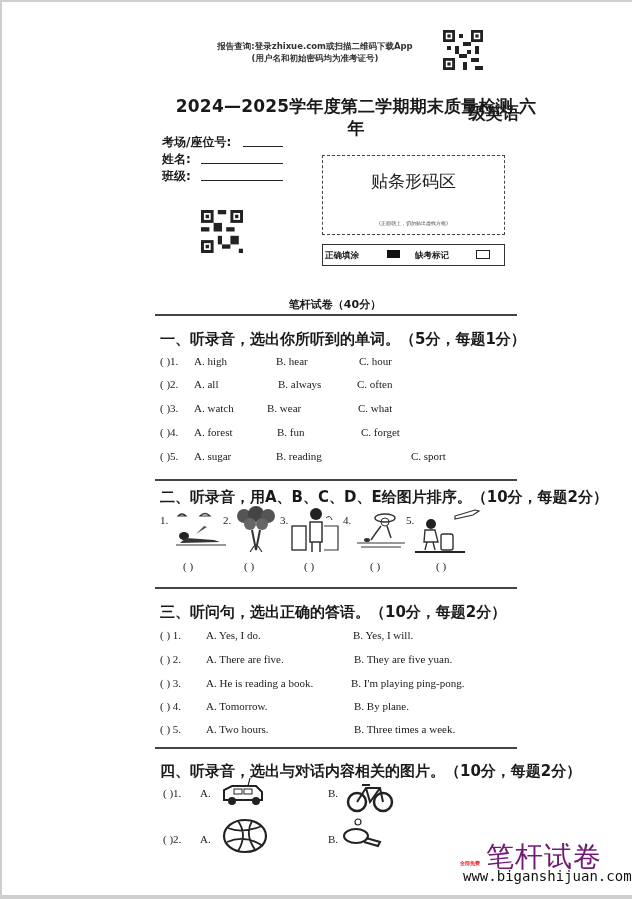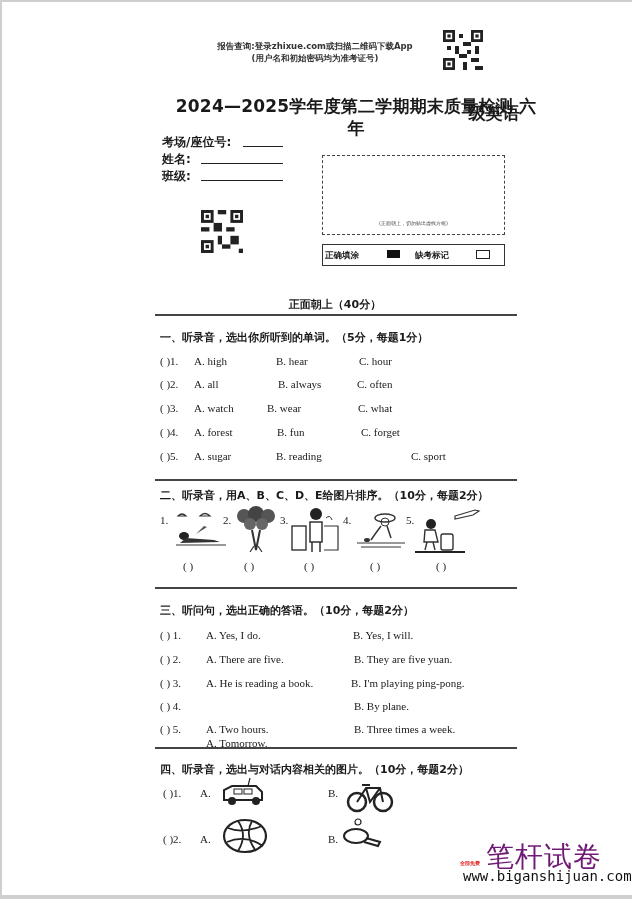--- a/index.html
+++ b/index.html
@@ -12,21 +12,21 @@
   .qr svg{display:block;}
   .title{left:150px;width:370px;text-align:center;font-size:17px;font-weight:bold;line-height:22px;font-family:"DejaVu Sans",sans-serif;letter-spacing:0.2px;}
   .field{font-size:12px;font-weight:bold;font-family:"DejaVu Sans",sans-serif;}
   .uline{position:absolute;border-bottom:1.5px solid #222;}
   .barcode{left:322px;top:155px;width:183px;height:80px;border:1.5px dashed #444;box-sizing:border-box;}
   .barcode .label{position:absolute;left:0;right:0;top:14px;text-align:center;font-size:17px;font-family:"DejaVu Sans",sans-serif;color:#222;}
   .barcode .hint{position:absolute;left:0;right:0;top:64px;text-align:center;font-size:5px;font-family:"DejaVu Sans",sans-serif;color:#444;}
   .legend{left:322px;top:244px;width:183px;height:22px;border:1.5px solid #333;box-sizing:border-box;font-size:8.5px;font-weight:bold;font-family:"DejaVu Sans",sans-serif;}
   .legend span{position:absolute;top:5px;}
   .rule{position:absolute;left:155px;width:362px;border-top:2px solid #444;}
-  .sec{font-size:11px;font-weight:bold;font-family:"DejaVu Sans",sans-serif;left:160px;}
+  .sec{font-size:15px;font-weight:bold;font-family:"DejaVu Sans",sans-serif;left:160px;}
   .q{font-size:11px;}
   .q span{position:absolute;white-space:nowrap;}
   .pic{position:absolute;}
   .paren{font-size:11px;position:absolute;}
   .wm1{left:486px;top:838px;font-size:28px;font-family:"DejaVu Sans",sans-serif;color:#701a75;letter-spacing:1px;}
   .wm2{left:463px;top:868px;font-size:14px;font-family:"DejaVu Sans Mono",monospace;color:#111;}
   .wm3{left:460px;top:860px;font-size:5px;color:#d22;font-weight:bold;font-family:"DejaVu Sans",sans-serif;}
 </style>
 </head>
 <body>
@@ -87,30 +87,31 @@
       <rect x="6" y="4" width="2" height="1" fill="#222"></rect>
       <rect x="4" y="6" width="1" height="2" fill="#222"></rect>
       <rect x="7" y="6" width="2" height="2" fill="#222"></rect>
       <rect x="5" y="8" width="2" height="1" fill="#222"></rect>
       <rect x="9" y="9" width="1" height="1" fill="#222"></rect>
       <rect x="0" y="4" width="2" height="1" fill="#222"></rect>
     </svg>
 </div>
 
 <div class="abs barcode">
+  <div class="label">贴条形码区</div>
   <div class="hint">(正面朝上，切勿贴出虚线方框)</div>
 </div>
 <div class="abs legend">
   <span style="left:2px;">正确填涂</span>
   <div class="abs" style="left:64px;top:5px;width:13px;height:8px;background:#111;"></div>
   <span style="left:92px;">缺考标记</span>
   <div class="abs" style="left:153px;top:5px;width:12px;height:7px;border:1.2px solid #222;"></div>
 </div>
 
-<div class="abs" style="left:150px;width:370px;top:297px;text-align:center;font-size:11px;font-weight:bold;font-family:'DejaVu Sans',sans-serif;">正面朝上（40分）</div>
+<div class="abs" style="left:150px;width:370px;top:297px;text-align:center;font-size:11px;font-weight:bold;font-family:'DejaVu Sans',sans-serif;">笔杆试卷（40分）</div>
 <div class="rule" style="top:314px;"></div>
 
 <div class="abs sec" style="top:330px;">一、听录音，选出你所听到的单词。（5分，每题1分）</div>
 <div class="abs q" style="left:160px;top:355px;width:350px;height:14px;">
   <span style="left:0;">( )1.</span>
   <span style="left:34px;">A. high</span>
   <span style="left:116px;text-align:center;">B. hear</span>
   <span style="left:199px;">C. hour</span>
 </div>
 <div class="abs q" style="left:160px;top:378px;width:350px;height:14px;">
@@ -213,21 +214,21 @@
   <span style="left:46px;">A. There are five.</span>
   <span style="left:194px;">B. They are five yuan.</span>
 </div>
 <div class="abs q" style="left:160px;top:677px;width:350px;height:14px;">
   <span style="left:0;">(   ) 3.</span>
   <span style="left:46px;">A. He is reading a book.</span>
   <span style="left:191px;">B. I'm playing ping-pong.</span>
 </div>
 <div class="abs q" style="left:160px;top:700px;width:350px;height:14px;">
   <span style="left:0;">(   ) 4.</span>
-  <span style="left:46px;margin-top:37px;">A. Tomorrow.</span>
+  <span style="left:46px;">A. Tomorrow.</span>
   <span style="left:194px;">B. By plane.</span>
 </div>
 <div class="abs q" style="left:160px;top:723px;width:350px;height:14px;">
   <span style="left:0;">(   ) 5.</span>
   <span style="left:46px;">A. Two hours.</span>
   <span style="left:194px;">B. Three times a week.</span>
 </div>
 <div class="rule" style="top:747px;"></div>
 
 <div class="abs sec" style="top:762px;">四、听录音，选出与对话内容相关的图片。（10分，每题2分）</div>

